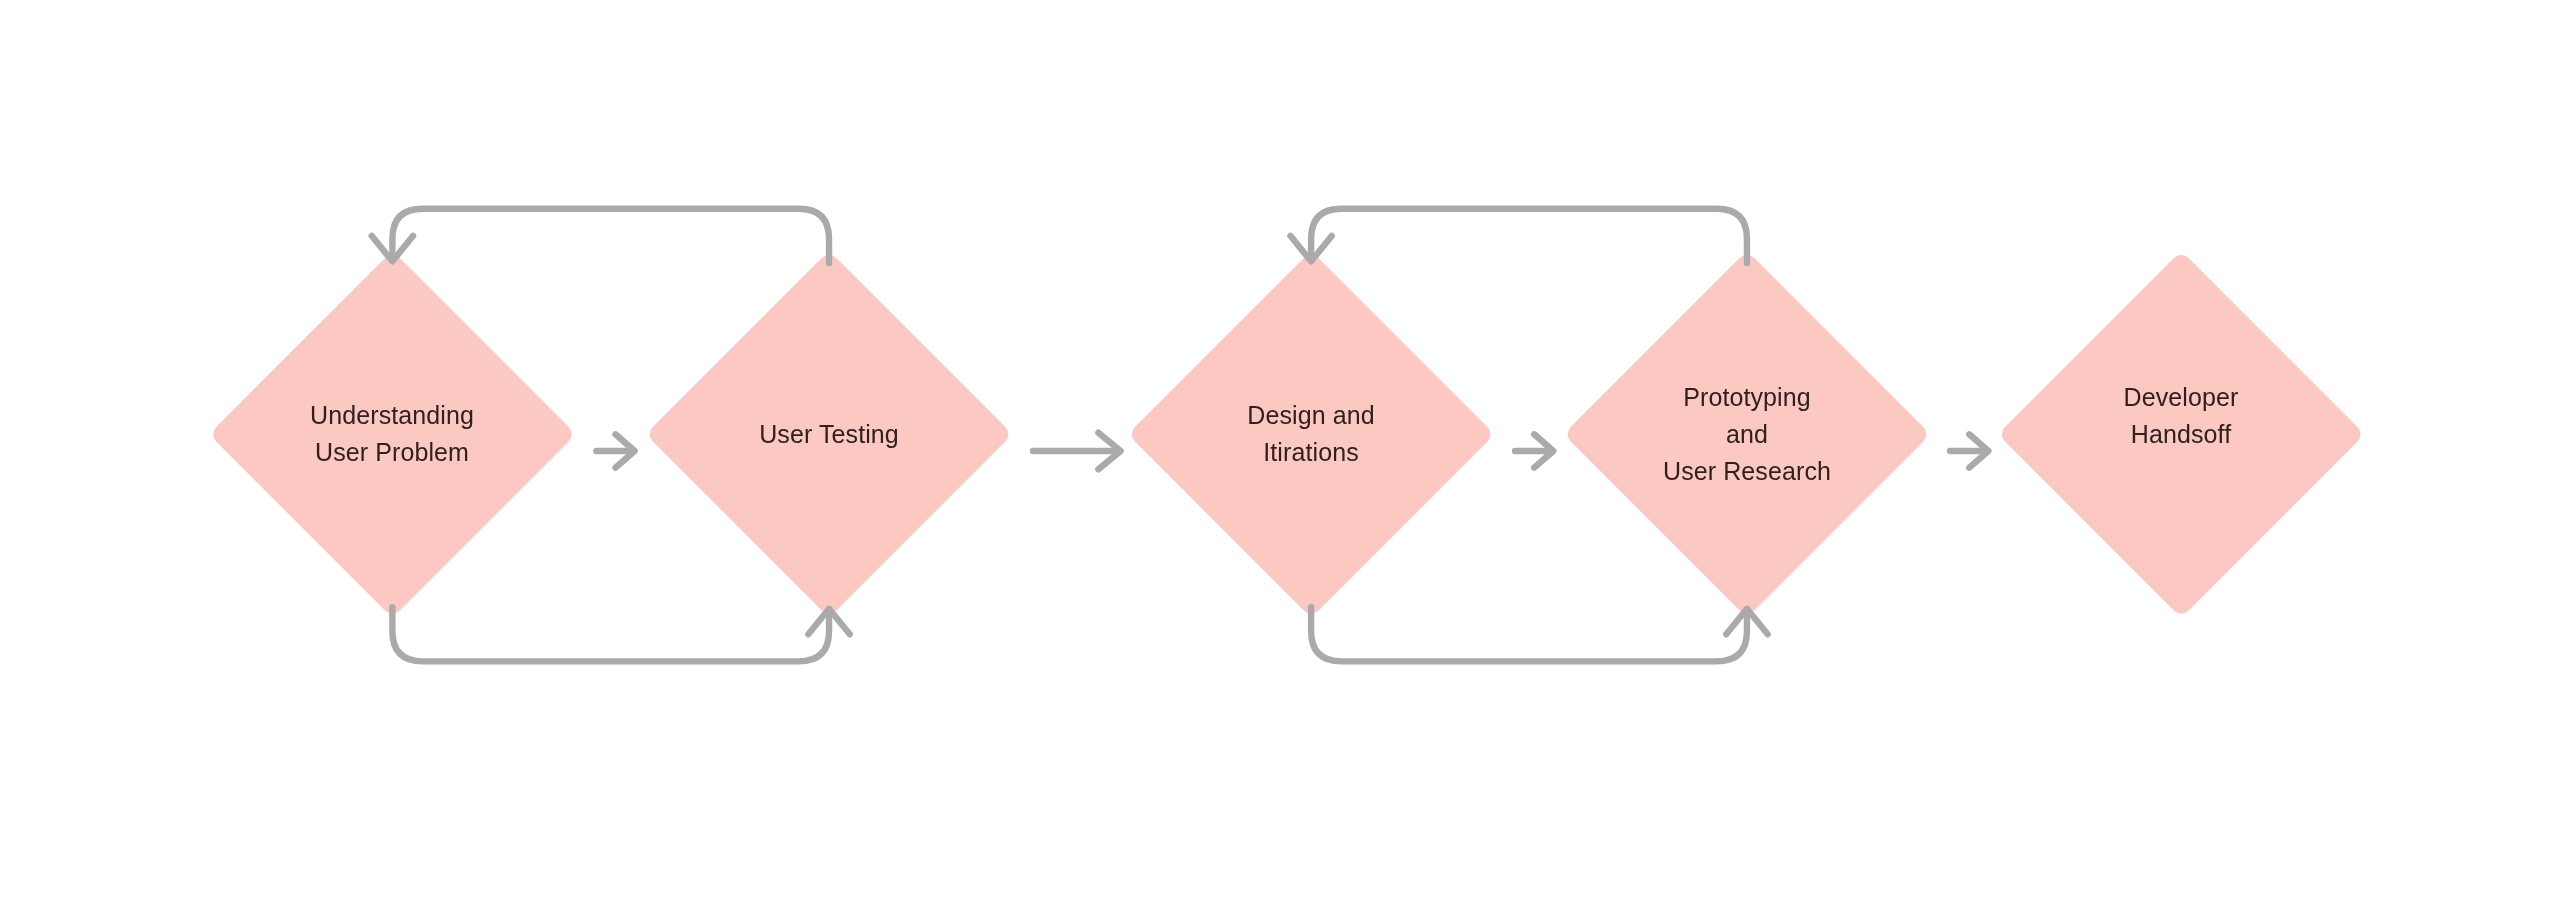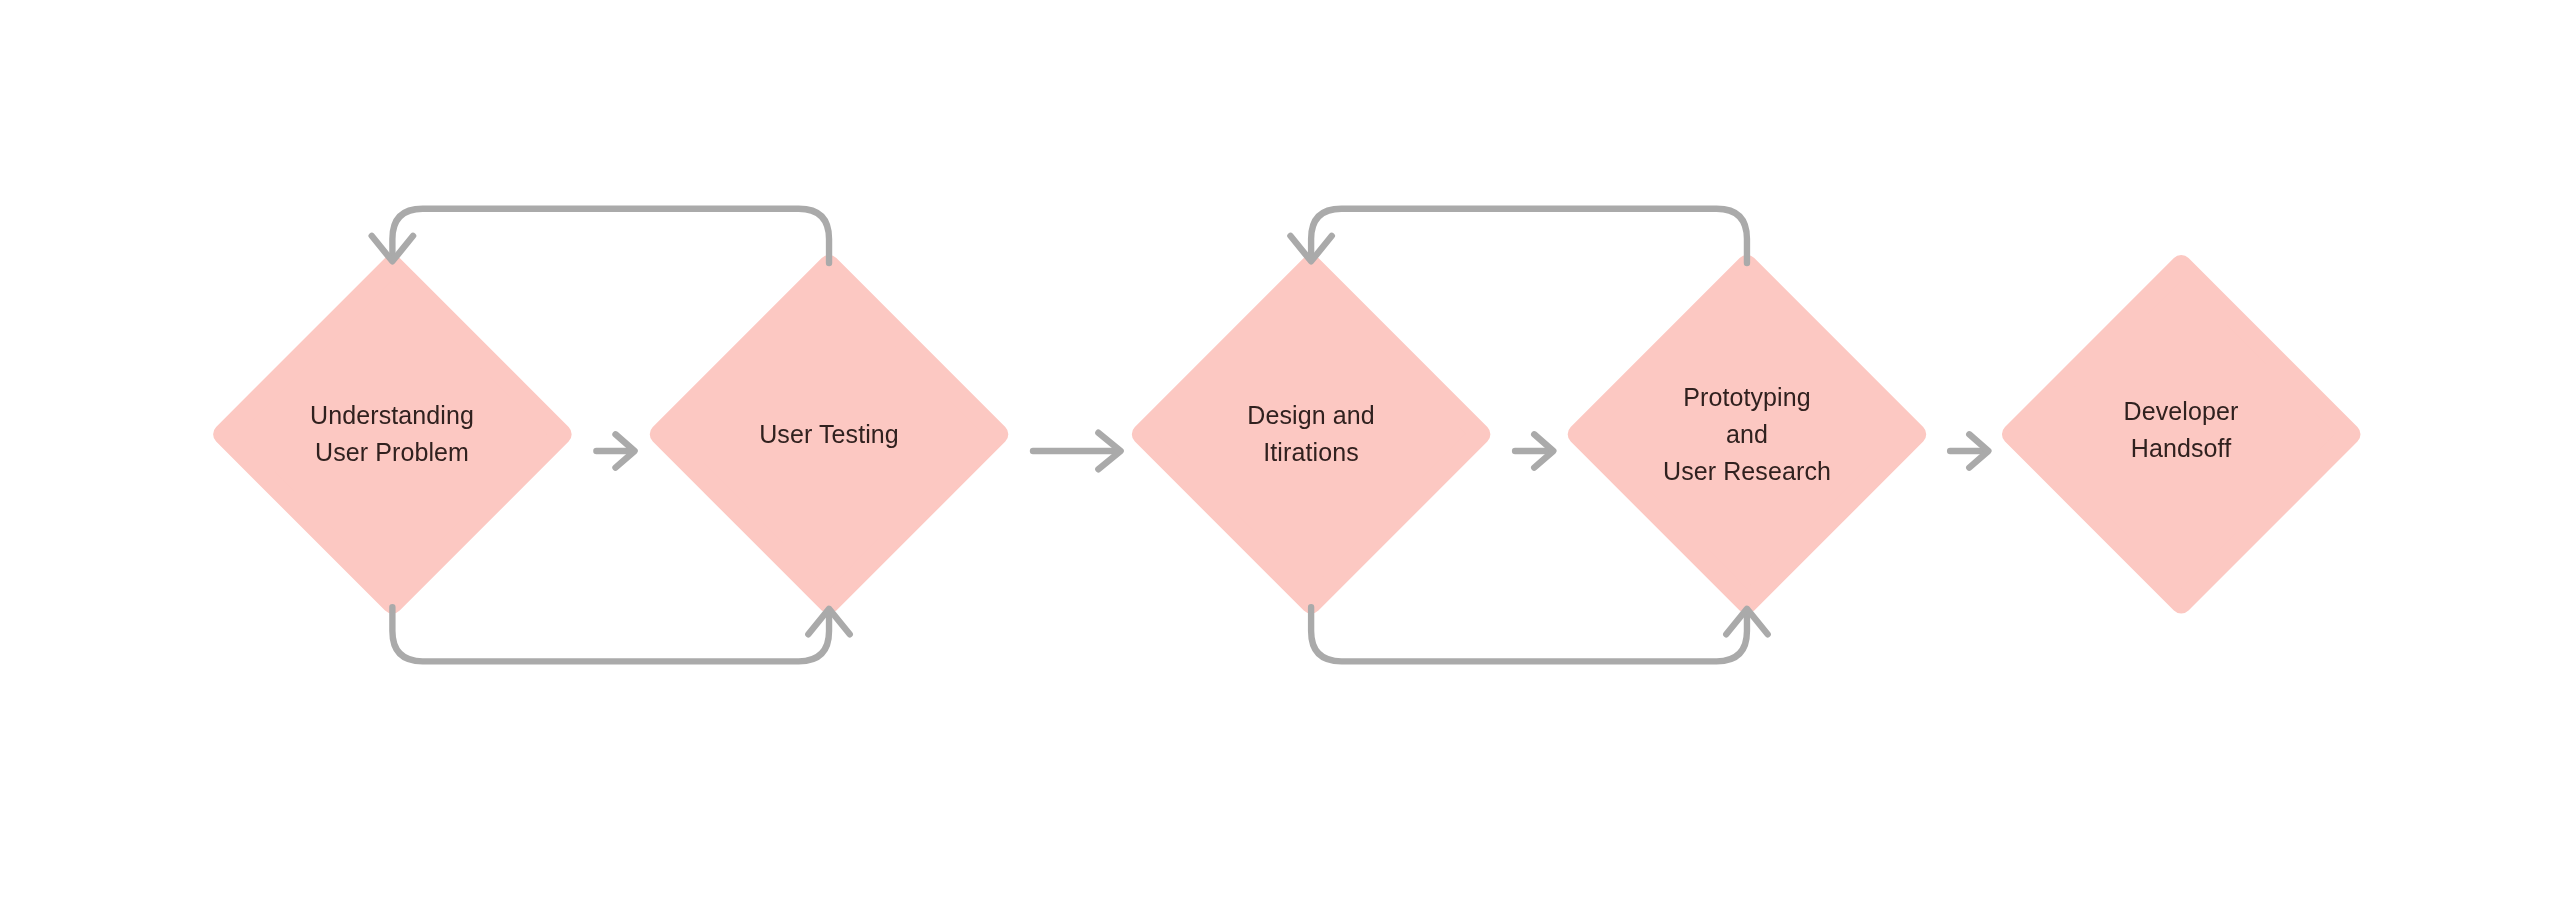--- a/index.html
+++ b/index.html
@@ -111,17 +111,17 @@
 
   <div class="node-label" style="left:829px; top:434px;">User Testing</div>
 
   <div class="node-label" style="left:1311px; top:434px;">Design and
 Itirations</div>
 
   <div class="node-label" style="left:1747px; top:434px;">Prototyping
 and
 User Research</div>
 
-  <div class="node-label" style="left:2181px; top:430px;">Developer
+  <div class="node-label" style="left:2181px; top:416px;">Developer
 Handsoff</div>
 
 </div>
 
 
 </body></html>

